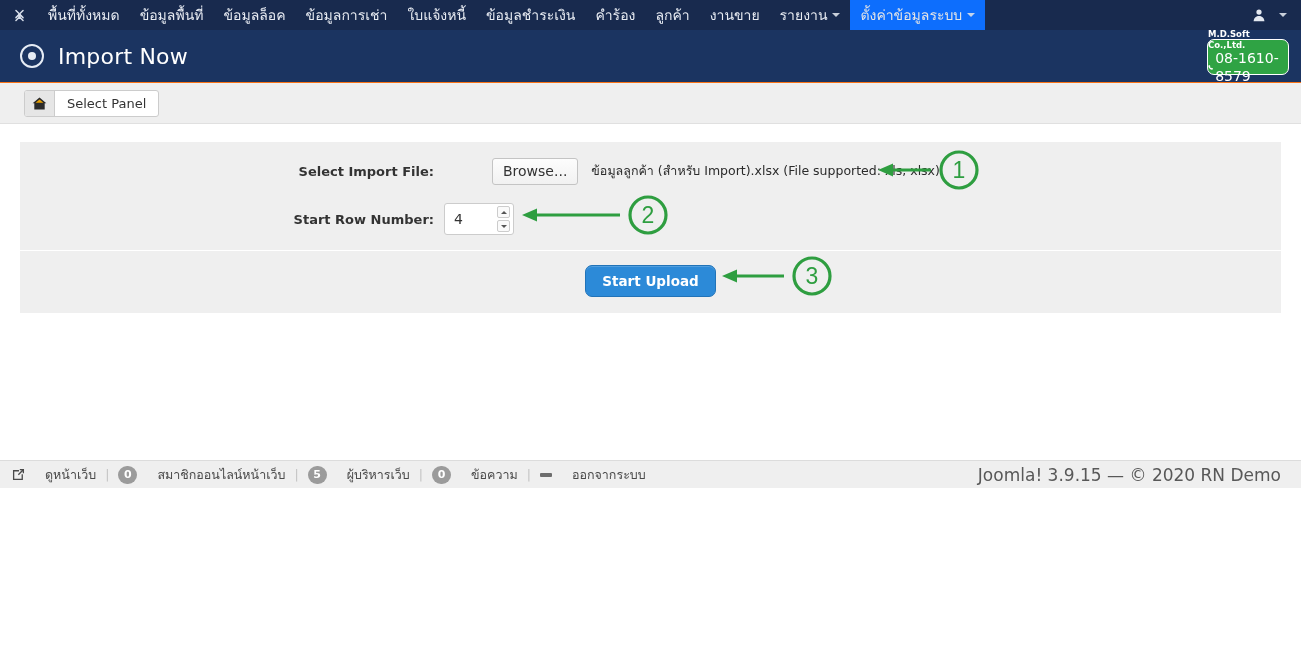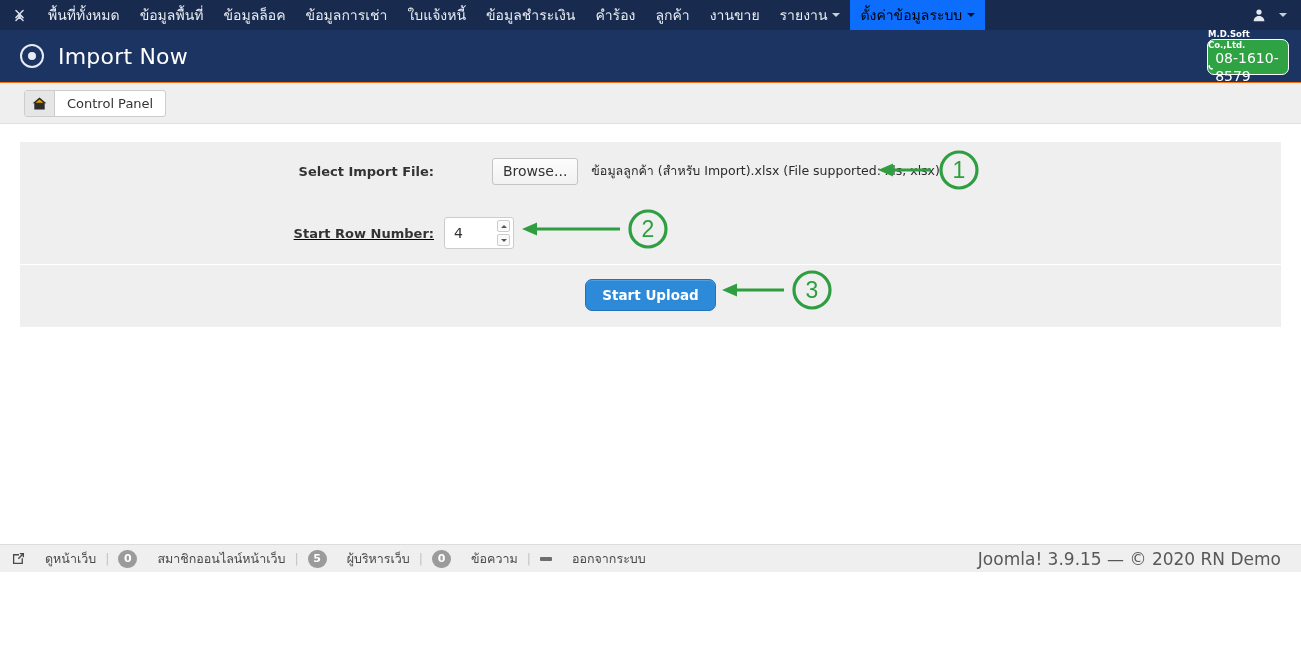--- a/index.html
+++ b/index.html
@@ -3,42 +3,42 @@
 <meta charset="utf-8">
 <style>
   * { box-sizing: border-box; }
   html, body {
     margin: 0; padding: 0;
     width: 1301px; height: 668px;
     overflow: hidden;
     background: #fff;
     font-family: "DejaVu Sans", "Liberation Sans", sans-serif;
   }
-  #app { position: relative; width: 1301px; height: 572px; background: #ffffff; }
+  #app { position: relative; width: 1301px; height: 488px; background: #ffffff; }
 
   
   .topnav {
     height: 30px; background: #1a2b४ 0;
     background: #182a4e;
     display: flex; align-items: stretch;
     font-size: 13px;
     position: relative;
   }
   .brand-icon {
     width: 38px; display: flex; align-items: center; justify-content: center;
     color: #c9d3e4;
   }
   .brand-icon svg { display: block; }
   .nav-items { display: flex; align-items: stretch; }
   .nav-item {
     display: flex; align-items: center; padding: 0 10px;
     color: #e8ecf3; white-space: nowrap; cursor: pointer;
     font-size: 14px; line-height: 1;
   }
-  .nav-item.active { background: #0b5ed7; background: #0d6efd; color: #000000; }
+  .nav-item.active { background: #0b5ed7; background: #0d6efd; color: #e5e5e5; }
   .caret {
     display: inline-block; width: 0; height: 0; margin-left: 5px;
     border-left: 4px solid transparent; border-right: 4px solid transparent;
     border-top: 4px solid currentColor; opacity: .85;
   }
   .nav-right {
     margin-left: auto; display: flex; align-items: center;
     padding-right: 14px; gap: 8px; color: #e8ecf3;
   }
   .user-icon { display: flex; align-items: center; }
@@ -255,21 +255,21 @@
   </div>
 
   <div class="crumbbar">
     <div class="crumb-group">
       <div class="crumb-home">
         <svg width="15" height="13" viewBox="0 0 16 14" aria-hidden="true">
           <path d="M8 0.6 L15.4 6.6 L13.6 6.6 L13.6 13.4 L2.4 13.4 L2.4 6.6 L0.6 6.6 Z" fill="#2b2b2b"></path>
           <path d="M8 2.6 L12.2 6.2 L3.8 6.2 Z" fill="#e9a100"></path>
         </svg>
       </div>
-      <div class="crumb-text">Control Panel</div>
+      <div class="crumb-text">Select Panel</div>
     </div>
   </div>
 
   <div class="content">
     <div class="panel">
 
       <div class="panel-rows">
 
         <div class="form-row">
           <div class="form-label">Select Import File:</div>
@@ -279,21 +279,21 @@
           <div class="anno" style="left:856px; top:-8px;">
             <svg width="110" height="52" viewBox="0 0 110 52">
               <line x1="55" y1="26" x2="14" y2="26" stroke="#2e9e40" stroke-width="3.2"></line>
               <polygon points="2,26 17,19.5 17,32.5" fill="#2e9e40"></polygon>
               <circle cx="83" cy="26" r="18" fill="none" stroke="#2e9e40" stroke-width="3.2"></circle>
               <text x="83" y="34" text-anchor="middle" font-family="Liberation Sans, sans-serif" font-size="23" fill="#2e9e40">1</text>
             </svg>
           </div>
         </div>
 
-        <div class="form-row" style="margin-top:24px;text-decoration:underline;">
+        <div class="form-row" style="margin-top:10px;">
           <div class="form-label">Start Row Number:</div>
           <div class="spinner-wrap">
             <input class="num-input" type="text" value="4" style="">
             <span class="spin">
               <b class="up">
                   <s></s>
                 </b>
               <b class="dn">
                   <s></s>
                 </b>

